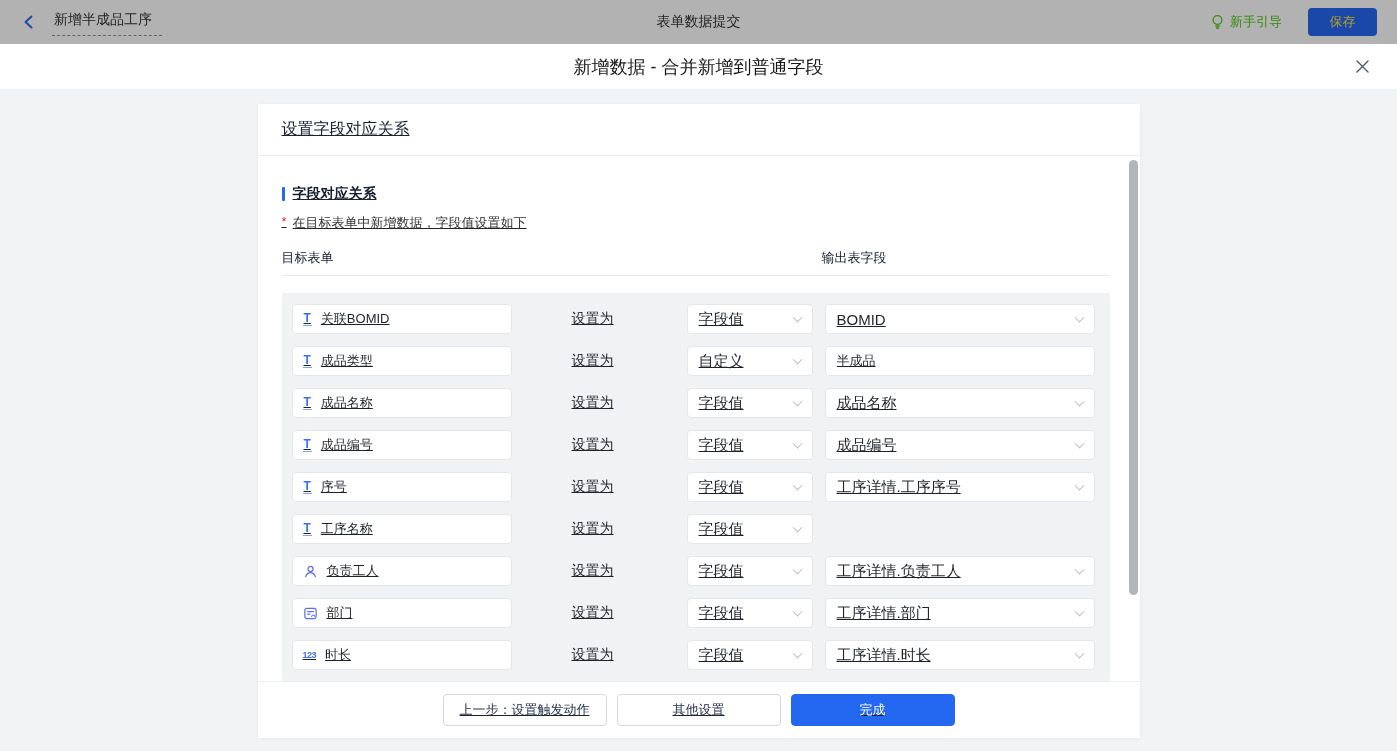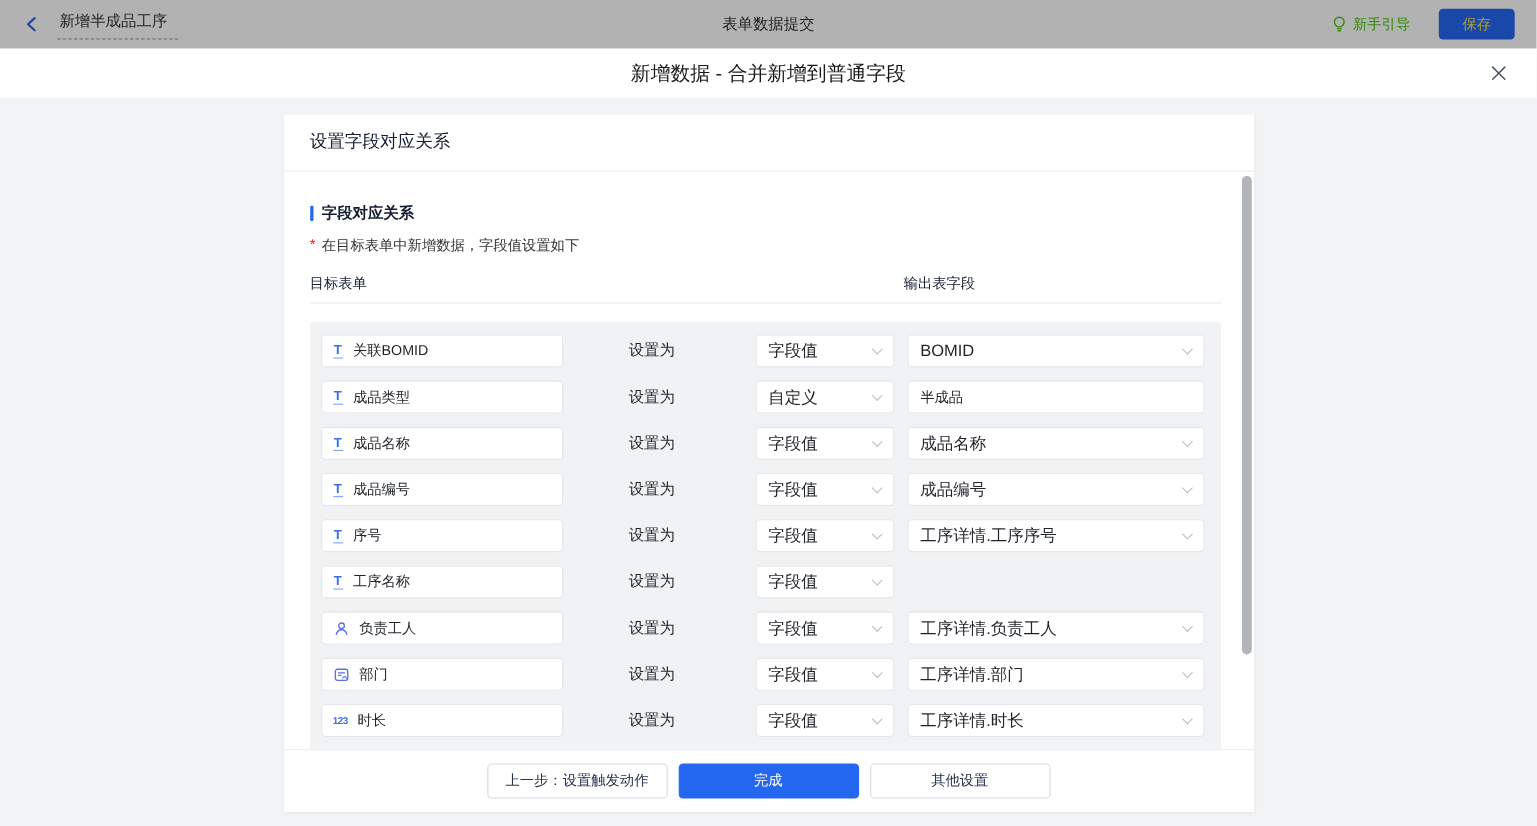--- a/index.html
+++ b/index.html
@@ -49,21 +49,21 @@
   }
 
   
   .modal-body {
     height:661px; background:#f2f3f5;
     display:flex; justify-content:center; padding-top:14px;
   }
   .card {
     width:882px; height:634px; background:#fff; border-radius:0;
     box-shadow:0 1px 4px rgba(0,0,0,0.05);
-    display:flex; flex-direction:column; overflow:hidden;
+    display:flex; flex-direction:column; overflow:hidden;text-decoration:underline;
   }
   .card-header {
     height:52px; flex:none; display:flex; align-items:center;
     padding:0 24px; font-size:16px; color:#141e31;
     border-bottom:1px solid #ebedf0;
   }
   .card-body { position:relative; flex:1; padding:20px 30px 0 24px; overflow:hidden; }
 
   .section-title { display:flex; align-items:center; gap:8px; margin-top:9px; }
   .section-bar { width:3px; height:14px; background:#2468f2; border-radius:1px; }
@@ -338,18 +338,18 @@
 
       </div>
 
       <div class="scrollbar-track">
         <div class="scrollbar-thumb"></div>
       </div>
     </div>
 
     <div class="card-footer">
       <button class="btn ghost">上一步：设置触发动作</button>
+      <button class="btn ghost">其他设置</button>
       <button class="btn primary">完成</button>
-      <button class="btn ghost">其他设置</button>
     </div>
 
   </div>
 </div>
 
 </body></html>

